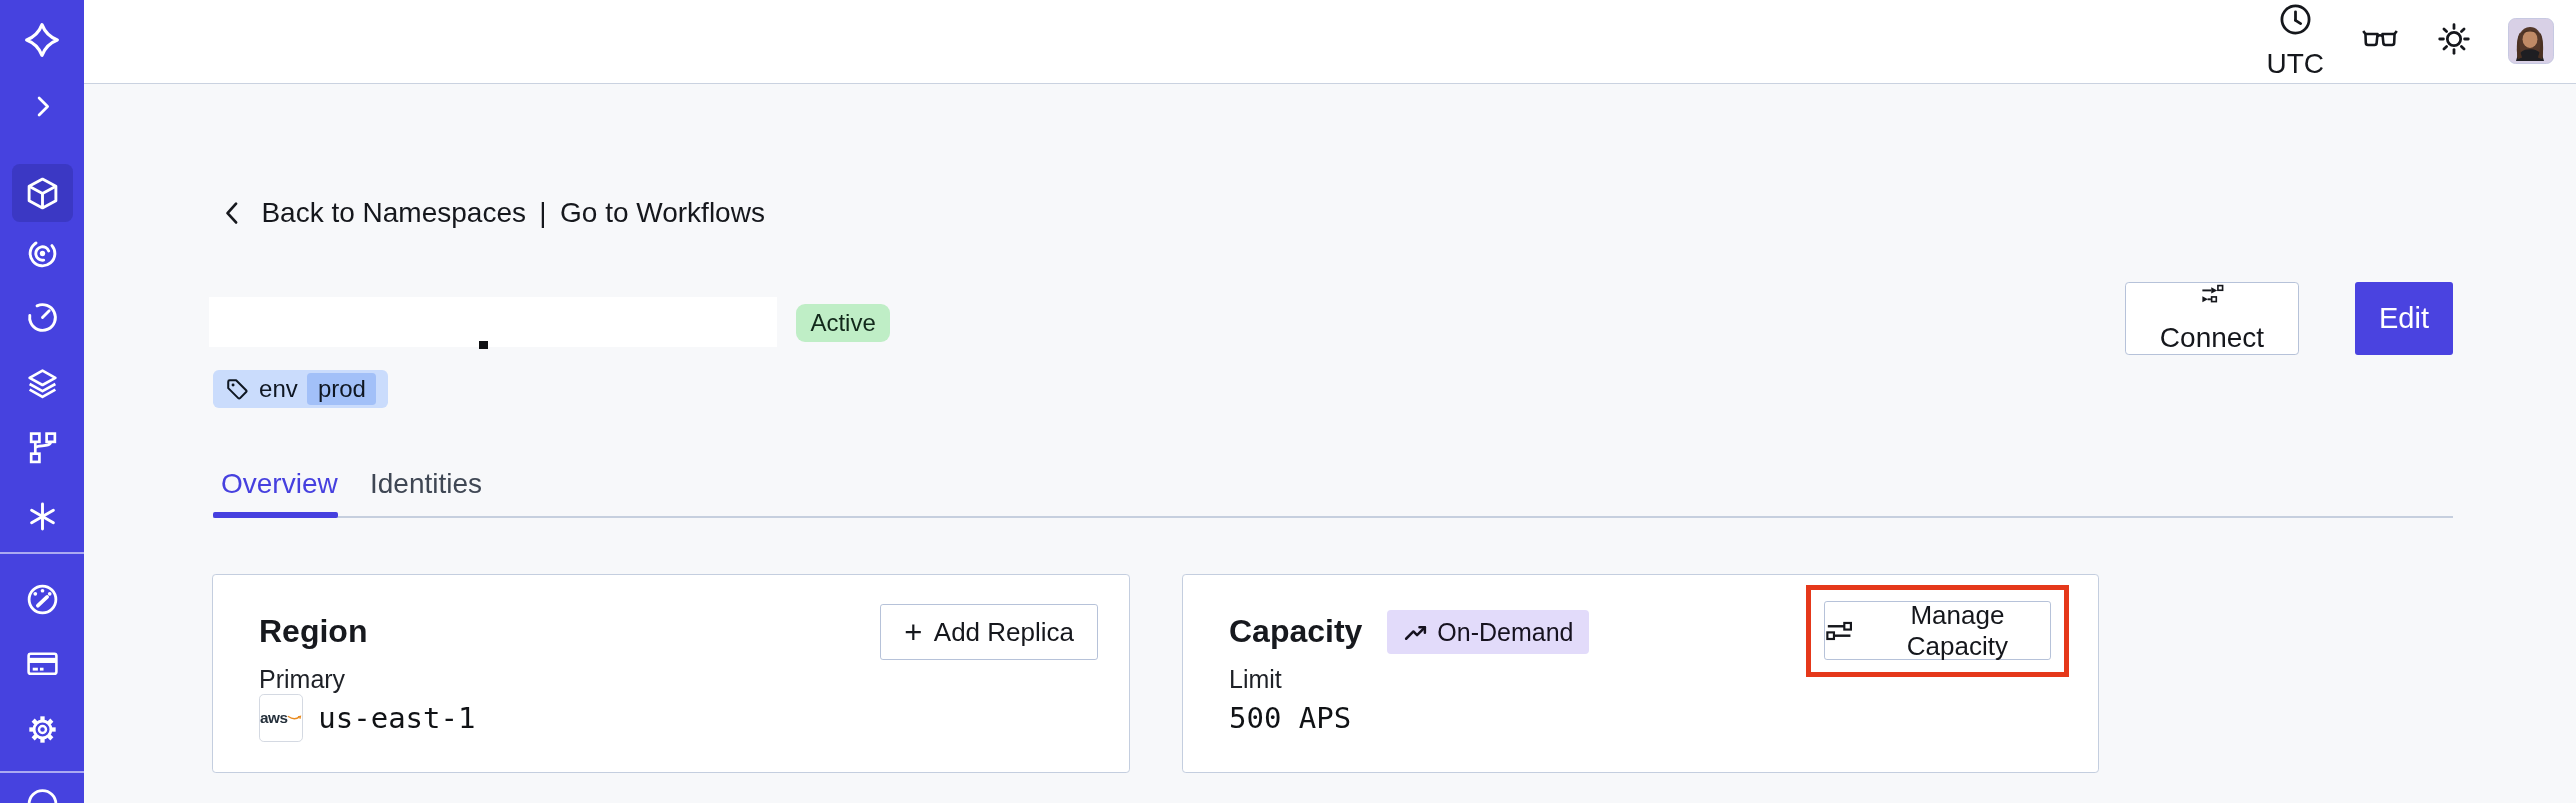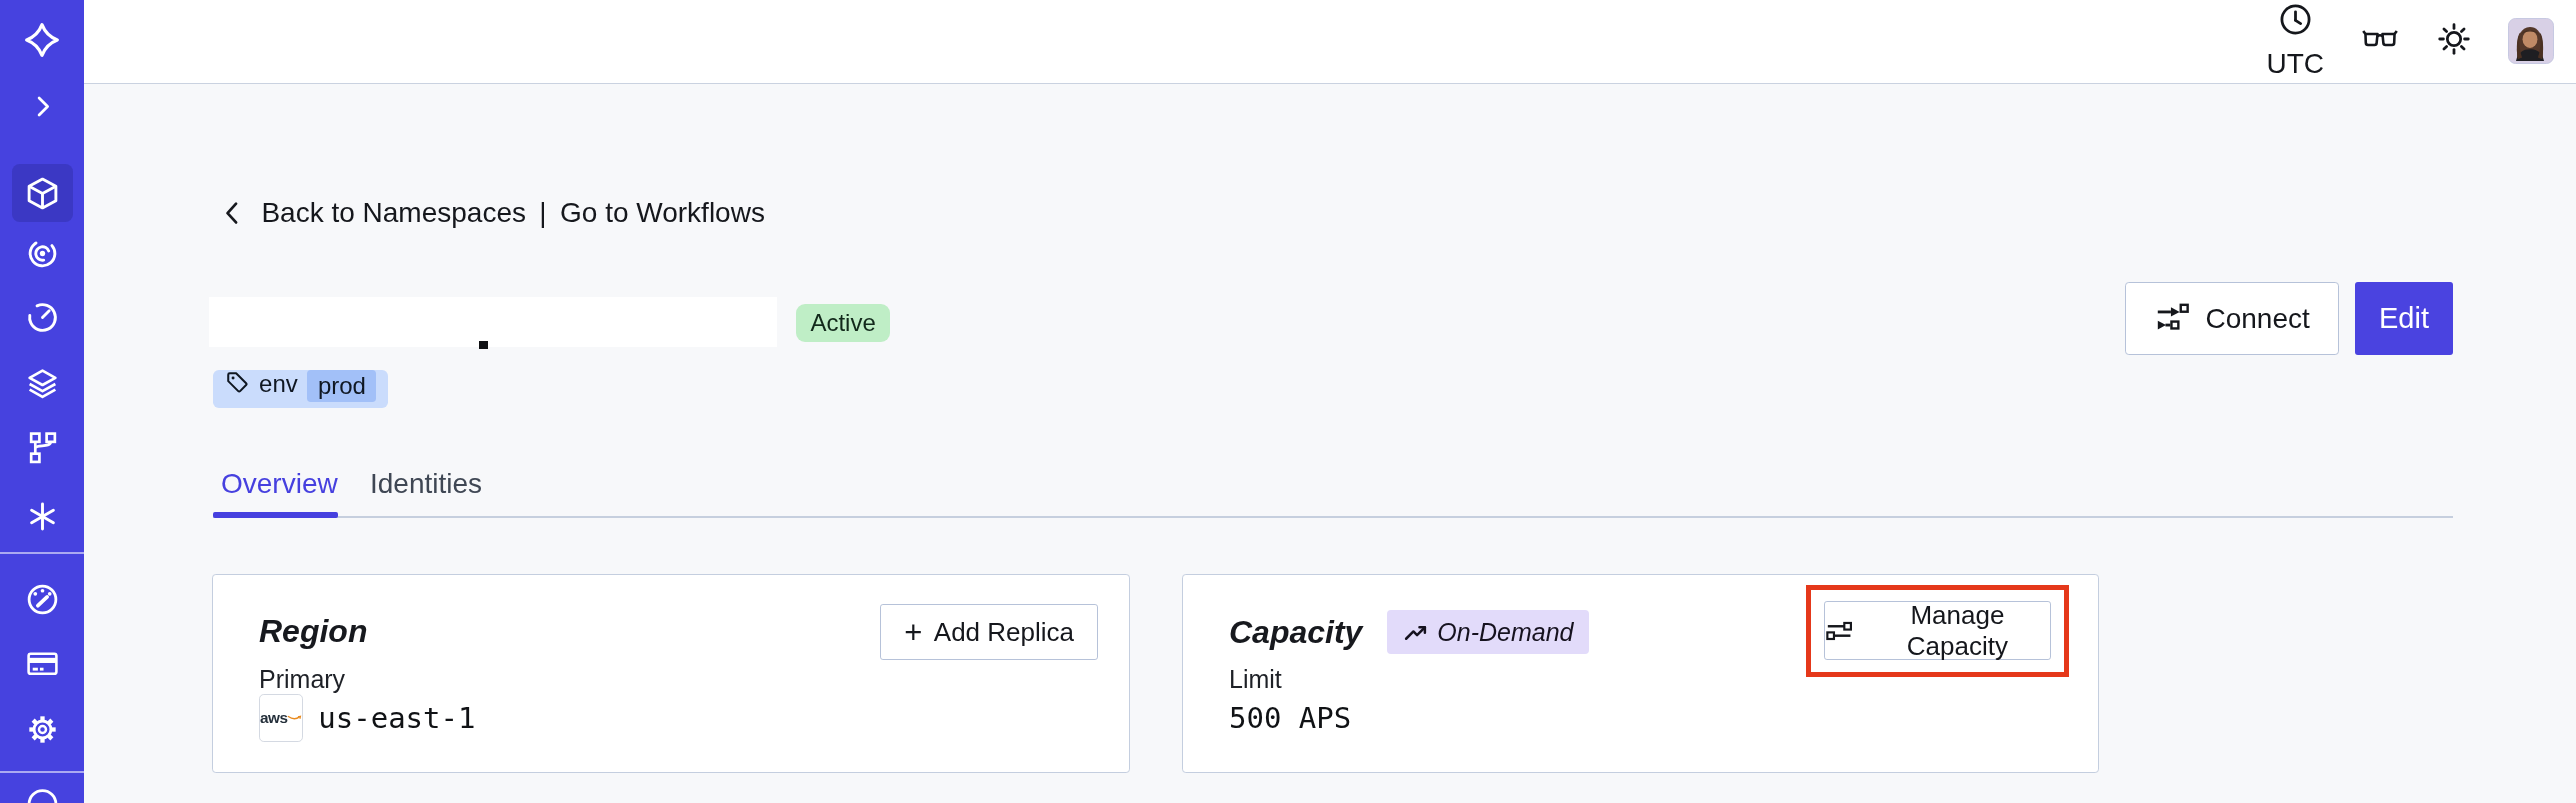--- a/index.html
+++ b/index.html
@@ -23,37 +23,37 @@
   
   .breadcrumb { position:absolute; left:219px; top:192px; height:42px; display:flex; align-items:center; gap:13.4px; font-size:28px; font-weight:500; color:#15171C; }
   .breadcrumb .crumb { cursor:pointer; }
   .crumb-pipe { color:#15171C; font-weight:400; }
 
   .title-redaction { position:absolute; left:209px; top:297px; width:568px; height:50px; background:#FFFFFF; }
   .title-dot { position:absolute; left:479px; top:341px; width:8.6px; height:7.7px; background:#101114; }
   .status-badge { position:absolute; left:796px; top:304px; height:38px; padding:0 14.4px; display:flex; align-items:center; background:#BFEEC6; border-radius:9px; font-size:24px; color:#12291B; }
 
   .btn { display:flex; align-items:center; justify-content:center; background:#FFFFFF; border:1.9px solid #B6C2D9; border-radius:3.8px; color:#15171C; cursor:pointer; }
-  #connect-btn { position:absolute; left:2125px; top:282px; width:214px; height:73px; gap:15.3px; font-size:28px; }
+  #connect-btn { position:absolute; left:2125px; top:282px; width:174px; height:73px; gap:15.3px; font-size:28px;flex-direction:column; }
   #edit-btn { position:absolute; left:2355px; top:282px; width:98px; height:73px; background:#4A43E0; border:none; border-radius:2.9px; color:#FFFFFF; font-size:29px; display:flex; align-items:center; justify-content:center; cursor:pointer; }
 
-  .tag-pill { position:absolute; left:213px; top:370px; height:38px; display:flex; align-items:flex-start; gap:9.6px; padding:0 11.5px 0 11.5px; background:#CADCFC; border-radius:5.8px; font-size:24px; color:#0F1722; }
+  .tag-pill { position:absolute; left:213px; top:370px; height:38px; display:flex; align-items:center; gap:9.6px; padding:0 11.5px 0 11.5px; background:#CADCFC; border-radius:5.8px; font-size:24px; color:#0F1722; }
   .tag-chip { background:#A2C0F8; border-radius:3.8px; padding:1.9px 10.5px; }
 
   .tab { position:absolute; top:468px; font-size:28px; cursor:pointer; }
   #tab-overview { left:221px; color:#4640DF; font-weight:500; }
   #tab-identities { left:370px; color:#3F4754; }
   .tab-underline { position:absolute; left:213px; top:512px; width:125px; height:5.8px; background:#4640DF; border-radius:1.9px; z-index:2; }
   .tab-rule { position:absolute; left:213px; top:516px; width:2240px; height:1.9px; background:#C6CFDE; }
 
   .card { position:absolute; top:574px; height:199px; background:#FFFFFF; border:1.9px solid #C4CEDF; border-radius:3.8px; }
   #card-region { left:212px; width:918px; }
   #card-capacity { left:1182px; width:917px; }
   #card-retention { left:2149px; width:305px; }
-  .card-title-row { position:absolute; left:46px; top:35px; display:flex; align-items:center; gap:25px;font-style:italic; }
+  .card-title-row { position:absolute; left:46px; top:35px; display:flex; gap:25px; }
   .card-title { font-size:32px; font-weight:600; color:#17191E; line-height:42px; }
   .card-label { position:absolute; left:46px; top:90px; font-size:25px; color:#1E2127; }
   .card-value-row { position:absolute; left:46px; top:120px; height:46px; display:flex; align-items:center; gap:15.3px; }
   .mono-value { font-family:"DejaVu Sans Mono", monospace; font-size:29px; color:#101215; }
 
   .card-btn { position:absolute; display:flex; align-items:center; justify-content:center; gap:11.5px; background:#FFFFFF; border:1.9px solid #B6C2D9; border-radius:2.9px; font-size:26px; color:#15171C; cursor:pointer; }
   #add-replica-btn { right:31px; top:29px; height:56px; padding:0 23px; }
   .plus-glyph { font-size:31px; font-weight:400; line-height:29px; }
 
   .ondemand-badge { height:44px; display:flex; align-items:center; gap:9.6px; padding:0 15.3px; background:#E2DBFA; border-radius:4px; font-size:25px; color:#16121F; }

